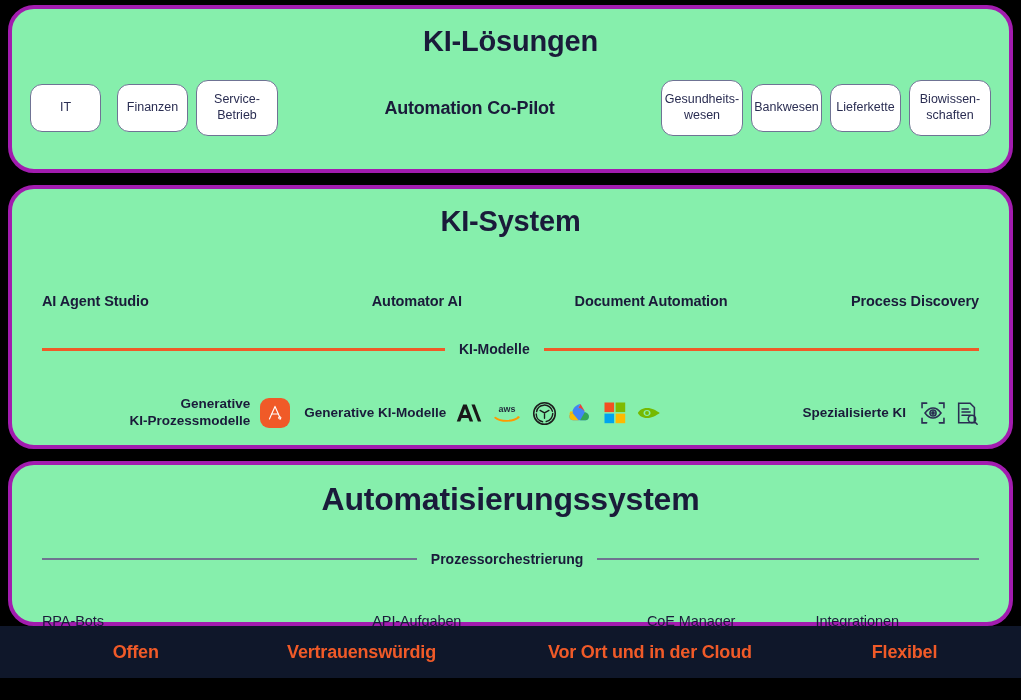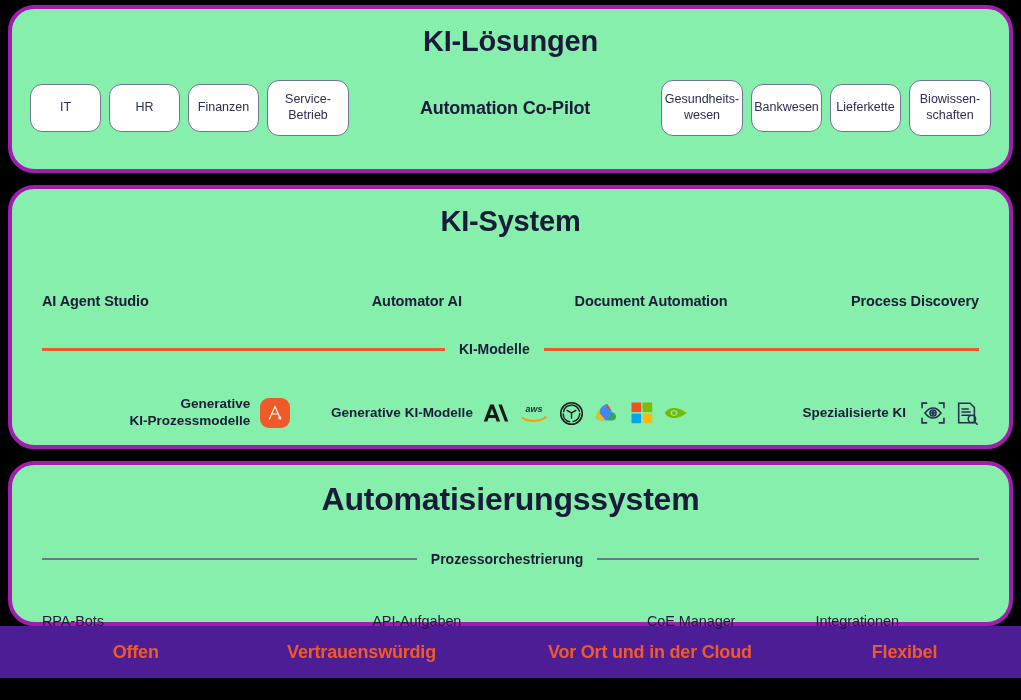--- a/index.html
+++ b/index.html
@@ -143,32 +143,32 @@
   .model-group { display: flex; align-items: center; gap: 10px; }
   .model-group .glabel {
     color: #1A1B3A;
     font-size: 13.5px;
     font-weight: bold;
     line-height: 1.25;
     white-space: pre-line;
   }
   #mg-process { flex: 0 0 28%; justify-content: flex-end; padding-right: 14px; }
   #mg-process .glabel { text-align: right; }
-  #mg-generative { flex: 1 1 auto; justify-content: center; }
+  #mg-generative { flex: 1 1 auto; }
   #mg-specialized { flex: 0 0 28%; justify-content: flex-end; }
 
   .aa-logo {
     width: 30px; height: 30px;
     background: #F05A28;
     border-radius: 9px;
     display: flex; align-items: center; justify-content: center;
     flex: 0 0 auto;
   }
 
-  .logo-strip { display: flex; align-items: center; gap: 11px; font-style: italic; }
+  .logo-strip { display: flex; align-items: center; gap: 11px; }
   .logo { flex: 0 0 auto; display: flex; align-items: center; }
 
   .spec-icons { display: flex; align-items: center; gap: 9px; margin-left: 4px; }
 
   
   #automation-panel {
     margin: 12px 8px 0 8px;
     height: 165px;
     padding-top: 16px;
   }
@@ -179,21 +179,21 @@
 
   #automation-capabilities { top: 130px; margin-top: 18px; }
   #automation-capabilities .cell { font-weight: normal; font-size: 14.5px; }
 
   
   #footer-row {
     height: 52px;
     display: flex;
     align-items: center;
     padding: 0 30px;
-    background: #4c1d95;
+    background: #0f172a;
   }
   #footer-row .fcell {
     color: #F05A28;
     font-size: 18px;
     font-weight: bold;
     letter-spacing: -0.2px;
   }
   #footer-row .f1 { flex: 0 0 22%; text-align: center; }
   #footer-row .f2 { flex: 0 0 25%; text-align: center; }
   #footer-row .f3 { flex: 1 1 auto; text-align: center; }
@@ -203,21 +203,20 @@
 <body>
 
 <div class="stack">
 
   <section class="panel" id="solutions-panel">
     <div class="panel-title">KI-Lösungen</div>
 
     <div class="pill-row">
       <div class="pill w1">IT</div>
       <div class="pill-gap"></div>
-      <div class="pill w1">HR</div>
       <div class="pill-gap"></div>
       <div class="pill w1">Finanzen</div>
       <div class="pill-gap"></div>
       <div class="pill w2">Service-
 Betrieb</div>
 
       <div class="copilot-label">Automation Co-Pilot</div>
 
       <div class="pill w2">Gesundheits-
 wesen</div>

